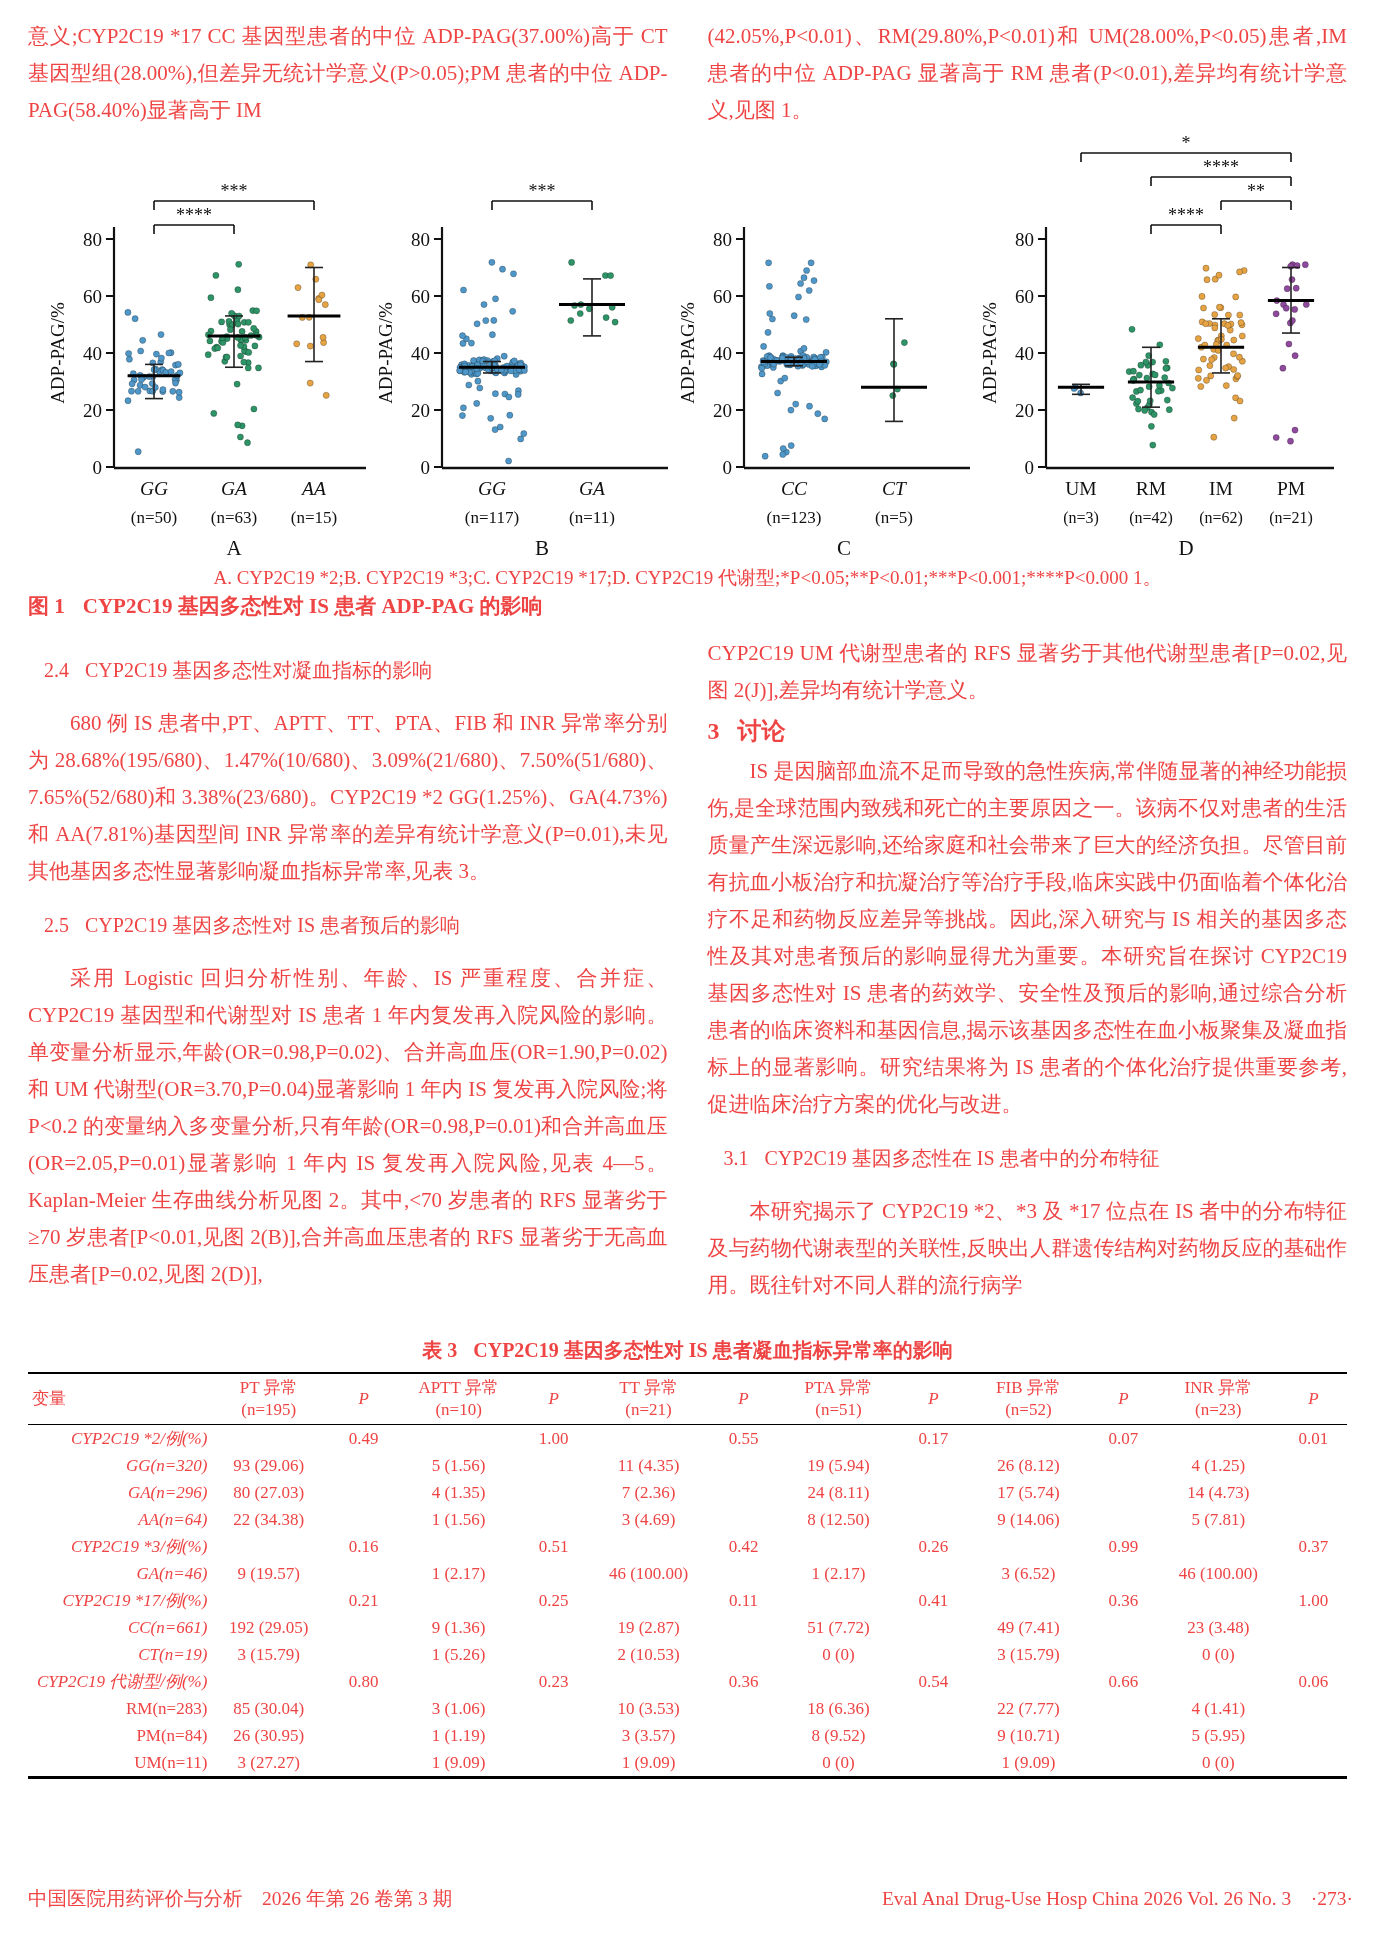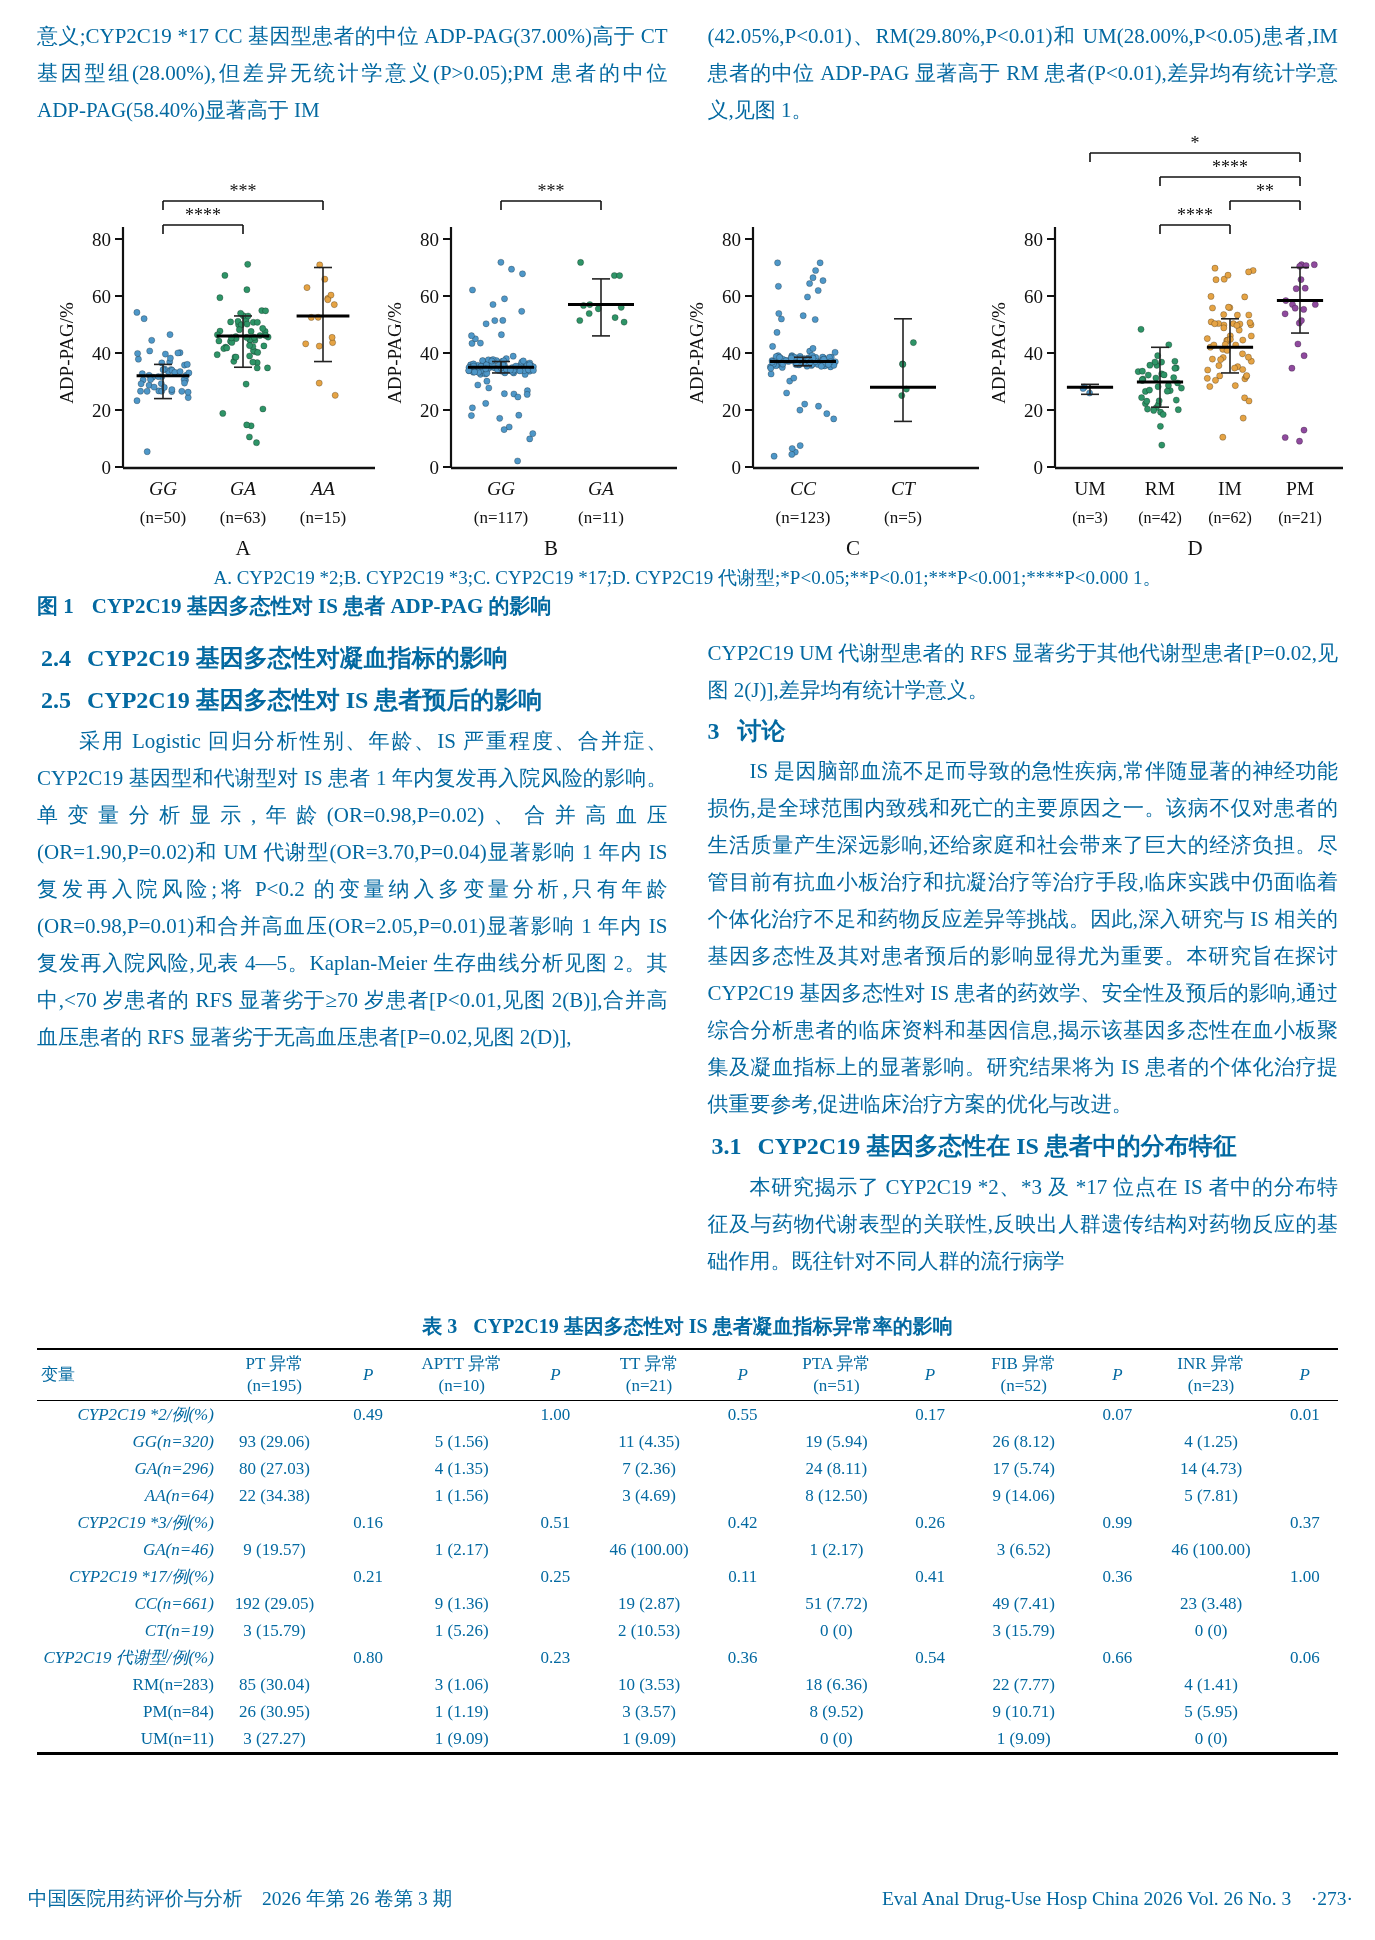--- a/index.html
+++ b/index.html
@@ -1,33 +1,33 @@
 <!DOCTYPE html>
 <html><head>
 <meta charset="utf-8">
 <style>
   html,body{margin:0;padding:0;background:#e8e8e8;}
   .page{position:relative;width:1375px;height:1940px;background:#ffffff;margin:0 auto;
-        box-sizing:border-box;padding:18px 37px;color:#0369a1;
+        box-sizing:border-box;padding:18px 28px;color:#ef4444;
         font-family:"Liberation Serif","DejaVu Serif",serif;overflow:hidden;}
   
   .two-col{display:flex;gap:40px;}
   .col{flex:1;min-width:0;}
   p.body-text{margin:0;font-size:21px;line-height:37px;text-align:justify;}
   p.indent{text-indent:2em;}
   
   .figure-wrap{margin-top:6px;}
   .charts{display:flex;justify-content:space-between;align-items:flex-start;padding:0 14px;}
   svg{overflow:visible;display:block;}
   .fig-caption{text-align:center;font-size:19px;margin-top:6px;line-height:26px;}
   .fig-title{text-align:left;font-weight:bold;font-size:21px;line-height:30px;}
   .fig-title .sp{margin-right:18px;}
   
   .body-cols{margin-top:14px;}
-  h3.sec{margin:4px;font-size:24px;line-height:38px;font-weight:bold;}
+  h3.sec{margin:16px;font-size:20px;line-height:38px;font-weight:normal;}
   h3.sec .num{margin-right:16px;}
   h2.sec-big{margin:0;font-size:24px;line-height:44px;font-weight:bold;}
   h2.sec-big .num{margin-right:18px;}
   
   .tbl-title{text-align:center;font-weight:bold;font-size:20px;margin-top:30px;line-height:32px;}
   .tbl-title .sp{margin-right:16px;}
   table.data{width:100%;border-collapse:collapse;margin-top:6px;
              border-bottom:3px solid #000;font-size:17px;}
   table.data thead tr{border-top:2.5px solid #000;border-bottom:1.5px solid #000;}
   table.data th{font-weight:normal;padding:3px 0;vertical-align:middle;line-height:22px;}
@@ -741,20 +741,21 @@
     <div class="fig-title">
       <span class="sp">图 1</span><span>CYP2C19 基因多态性对 IS 患者 ADP-PAG 的影响</span>
     </div>
   </div>
 
   <div class="two-col body-cols">
     <div class="col">
       <h3 class="sec">
         <span class="num">2.4</span><span>CYP2C19 基因多态性对凝血指标的影响</span>
       </h3>
+      <p class="body-text indent">680 例 IS 患者中,PT、APTT、TT、PTA、FIB 和 INR 异常率分别为 28.68%(195/680)、1.47%(10/680)、3.09%(21/680)、7.50%(51/680)、7.65%(52/680)和 3.38%(23/680)。CYP2C19 *2 GG(1.25%)、GA(4.73%)和 AA(7.81%)基因型间 INR 异常率的差异有统计学意义(P=0.01),未见其他基因多态性显著影响凝血指标异常率,见表 3。</p>
       <h3 class="sec">
         <span class="num">2.5</span><span>CYP2C19 基因多态性对 IS 患者预后的影响</span>
       </h3>
       <p class="body-text indent">采用 Logistic 回归分析性别、年龄、IS 严重程度、合并症、CYP2C19 基因型和代谢型对 IS 患者 1 年内复发再入院风险的影响。单变量分析显示,年龄(OR=0.98,P=0.02)、合并高血压(OR=1.90,P=0.02)和 UM 代谢型(OR=3.70,P=0.04)显著影响 1 年内 IS 复发再入院风险;将 P&lt;0.2 的变量纳入多变量分析,只有年龄(OR=0.98,P=0.01)和合并高血压(OR=2.05,P=0.01)显著影响 1 年内 IS 复发再入院风险,见表 4—5。Kaplan-Meier 生存曲线分析见图 2。其中,&lt;70 岁患者的 RFS 显著劣于≥70 岁患者[P&lt;0.01,见图 2(B)],合并高血压患者的 RFS 显著劣于无高血压患者[P=0.02,见图 2(D)],</p>
     </div>
     <div class="col">
       <p class="body-text">CYP2C19 UM 代谢型患者的 RFS 显著劣于其他代谢型患者[P=0.02,见图 2(J)],差异均有统计学意义。</p>
       <h2 class="sec-big">
         <span class="num">3</span><span>讨论</span>
       </h2>

